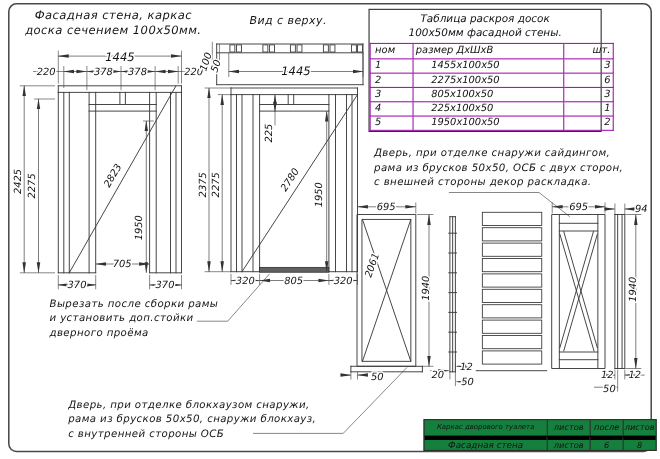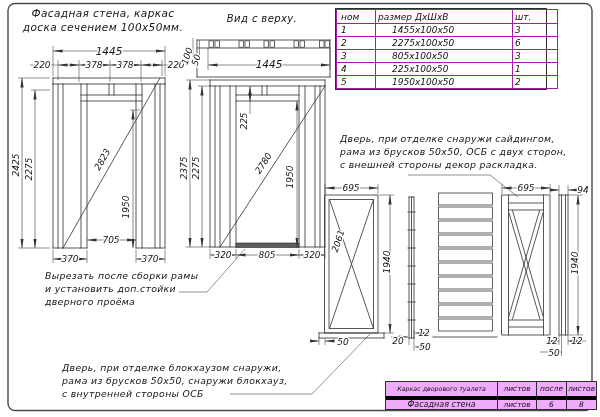--- a/index.html
+++ b/index.html
@@ -22,25 +22,25 @@
 
   .cut-table{position:absolute;left:335px;top:8px;width:212px;background:#fff;
              border:1.2px solid #2e2e2e;color:#111;box-sizing:border-box}
   .cut-title{font:italic 9.5px/1.4 "DejaVu Sans",sans-serif;text-align:center;padding:2px 2px 1px}
   table.cut{border-collapse:collapse;width:100%;table-layout:fixed;
             font:italic 9px "DejaVu Sans",sans-serif}
   .cut td{border:1px solid #a21caf;height:12px;padding:0 2px;overflow:hidden;white-space:nowrap}
   .cut tr.hr td{height:13px}
   .cut .c1{width:32px;padding-left:4px}
   .cut .c2{width:132px;padding-left:16px}
-  .cut .c3{width:40px;text-align:left}
+  .cut .c3{width:40px;text-align:right}
   .cut .hc{padding-left:2px}
 
   .title-block{position:absolute;left:385px;top:381px;width:212px;height:29px;
-               border:1.2px solid #2e2e2e;box-sizing:border-box;background:#f0abfc;color:#111;
+               border:1.2px solid #2e2e2e;box-sizing:border-box;background:#15803d;color:#111;
                display:grid;grid-template-columns:111px 39px 30px auto;grid-template-rows:1fr 1fr;
                font:italic 7.5px "DejaVu Sans",sans-serif}
   .tbc{display:flex;align-items:center;justify-content:center;overflow:hidden;
        white-space:nowrap;border-left:1px solid #2e2e2e;border-top:4px solid #000000}
   .tbc.nl{border-left:none}
   .tbc.nt0{border-top:none}
   .tbc.proj{font-size:6.3px}
   .tbc.obj{font-size:8px}
 </style>
 </head>
@@ -230,20 +230,24 @@
 
   <g>
     <text class="nt" x="62" y="371">Дверь, при отделке блокхаузом снаружи,</text>
     <text class="nt" x="62" y="384">рама из брусков 50х50, снаружи блокхауз,</text>
     <text class="nt" x="62" y="397">с внутренней стороны ОСБ</text>
     <path class="t" d="M230,394H312L370,334"></path>
   </g>
 </svg>
 
 <div class="cut-table">
+  <div class="cut-title">
+    <div>Таблица раскроя досок</div>
+    <div>100х50мм фасадной стены.</div>
+  </div>
   <table class="cut">
     <tbody>
           <tr class="hr">
       <td class="c1">ном</td>
       <td class="c2 hc">размер ДхШхВ</td>
       <td class="c3">шт.</td>
     </tr>
     <tr>
       <td class="c1">1</td>
       <td class="c2">1455х100х50</td>

